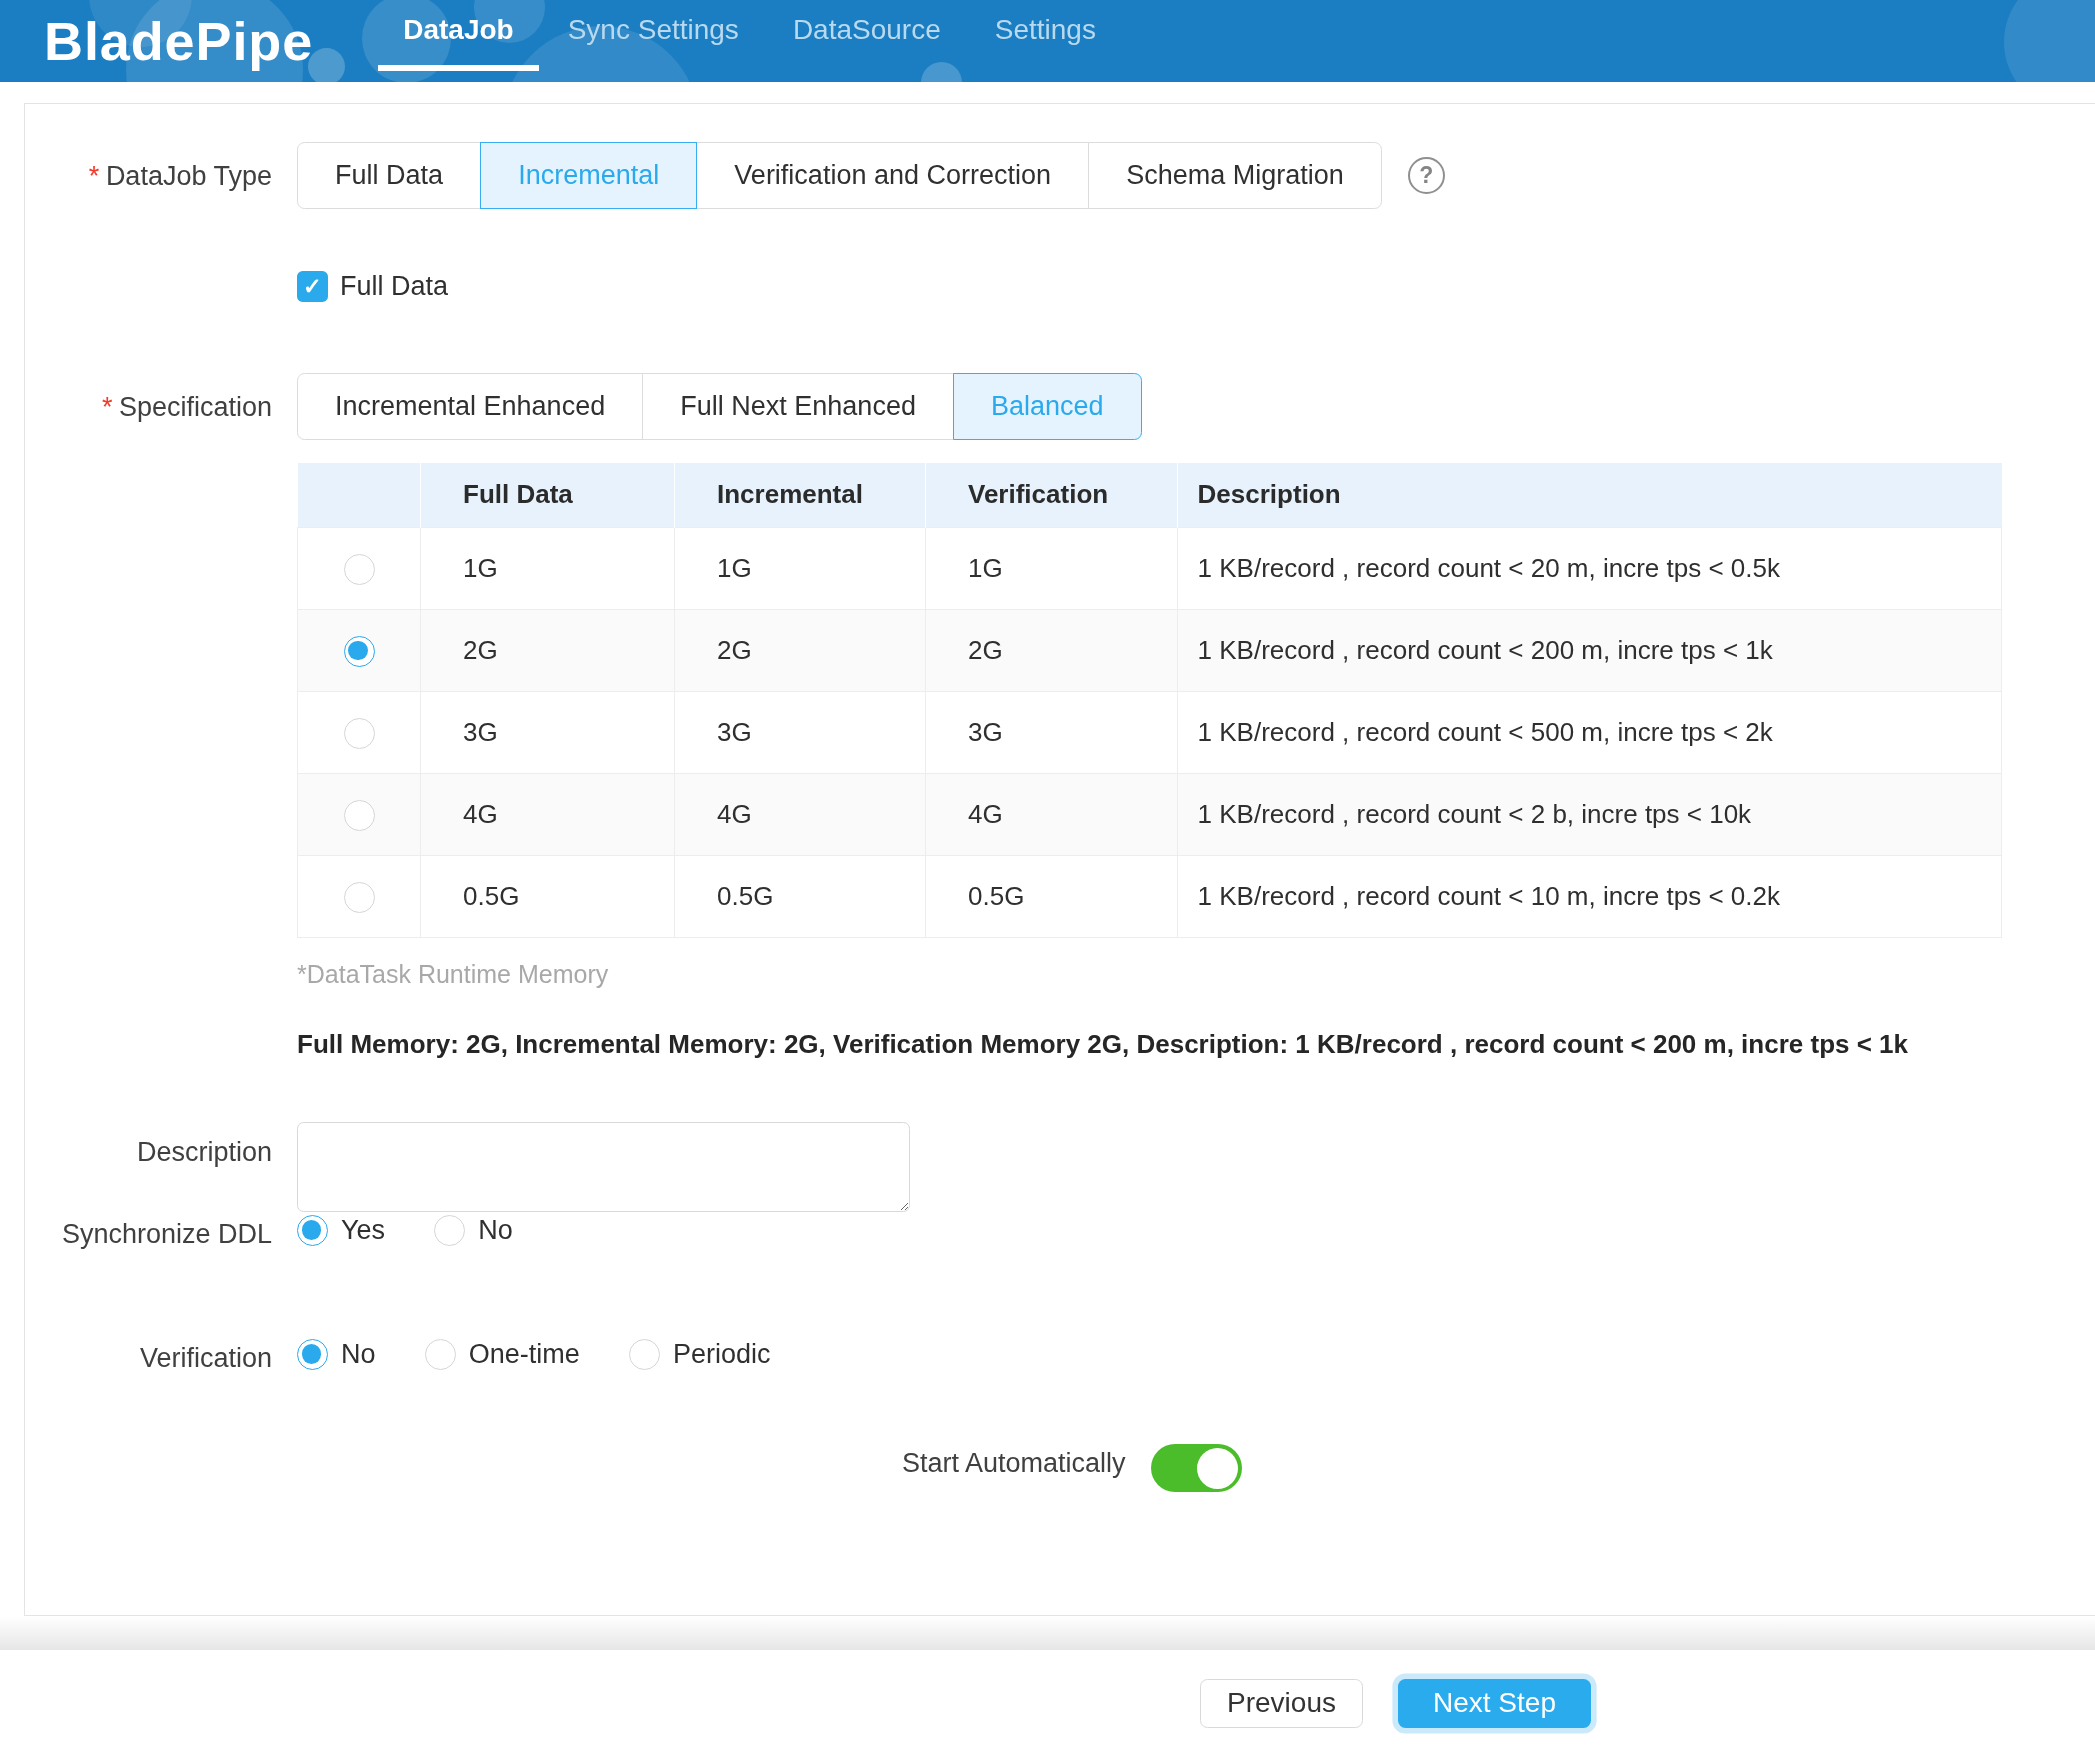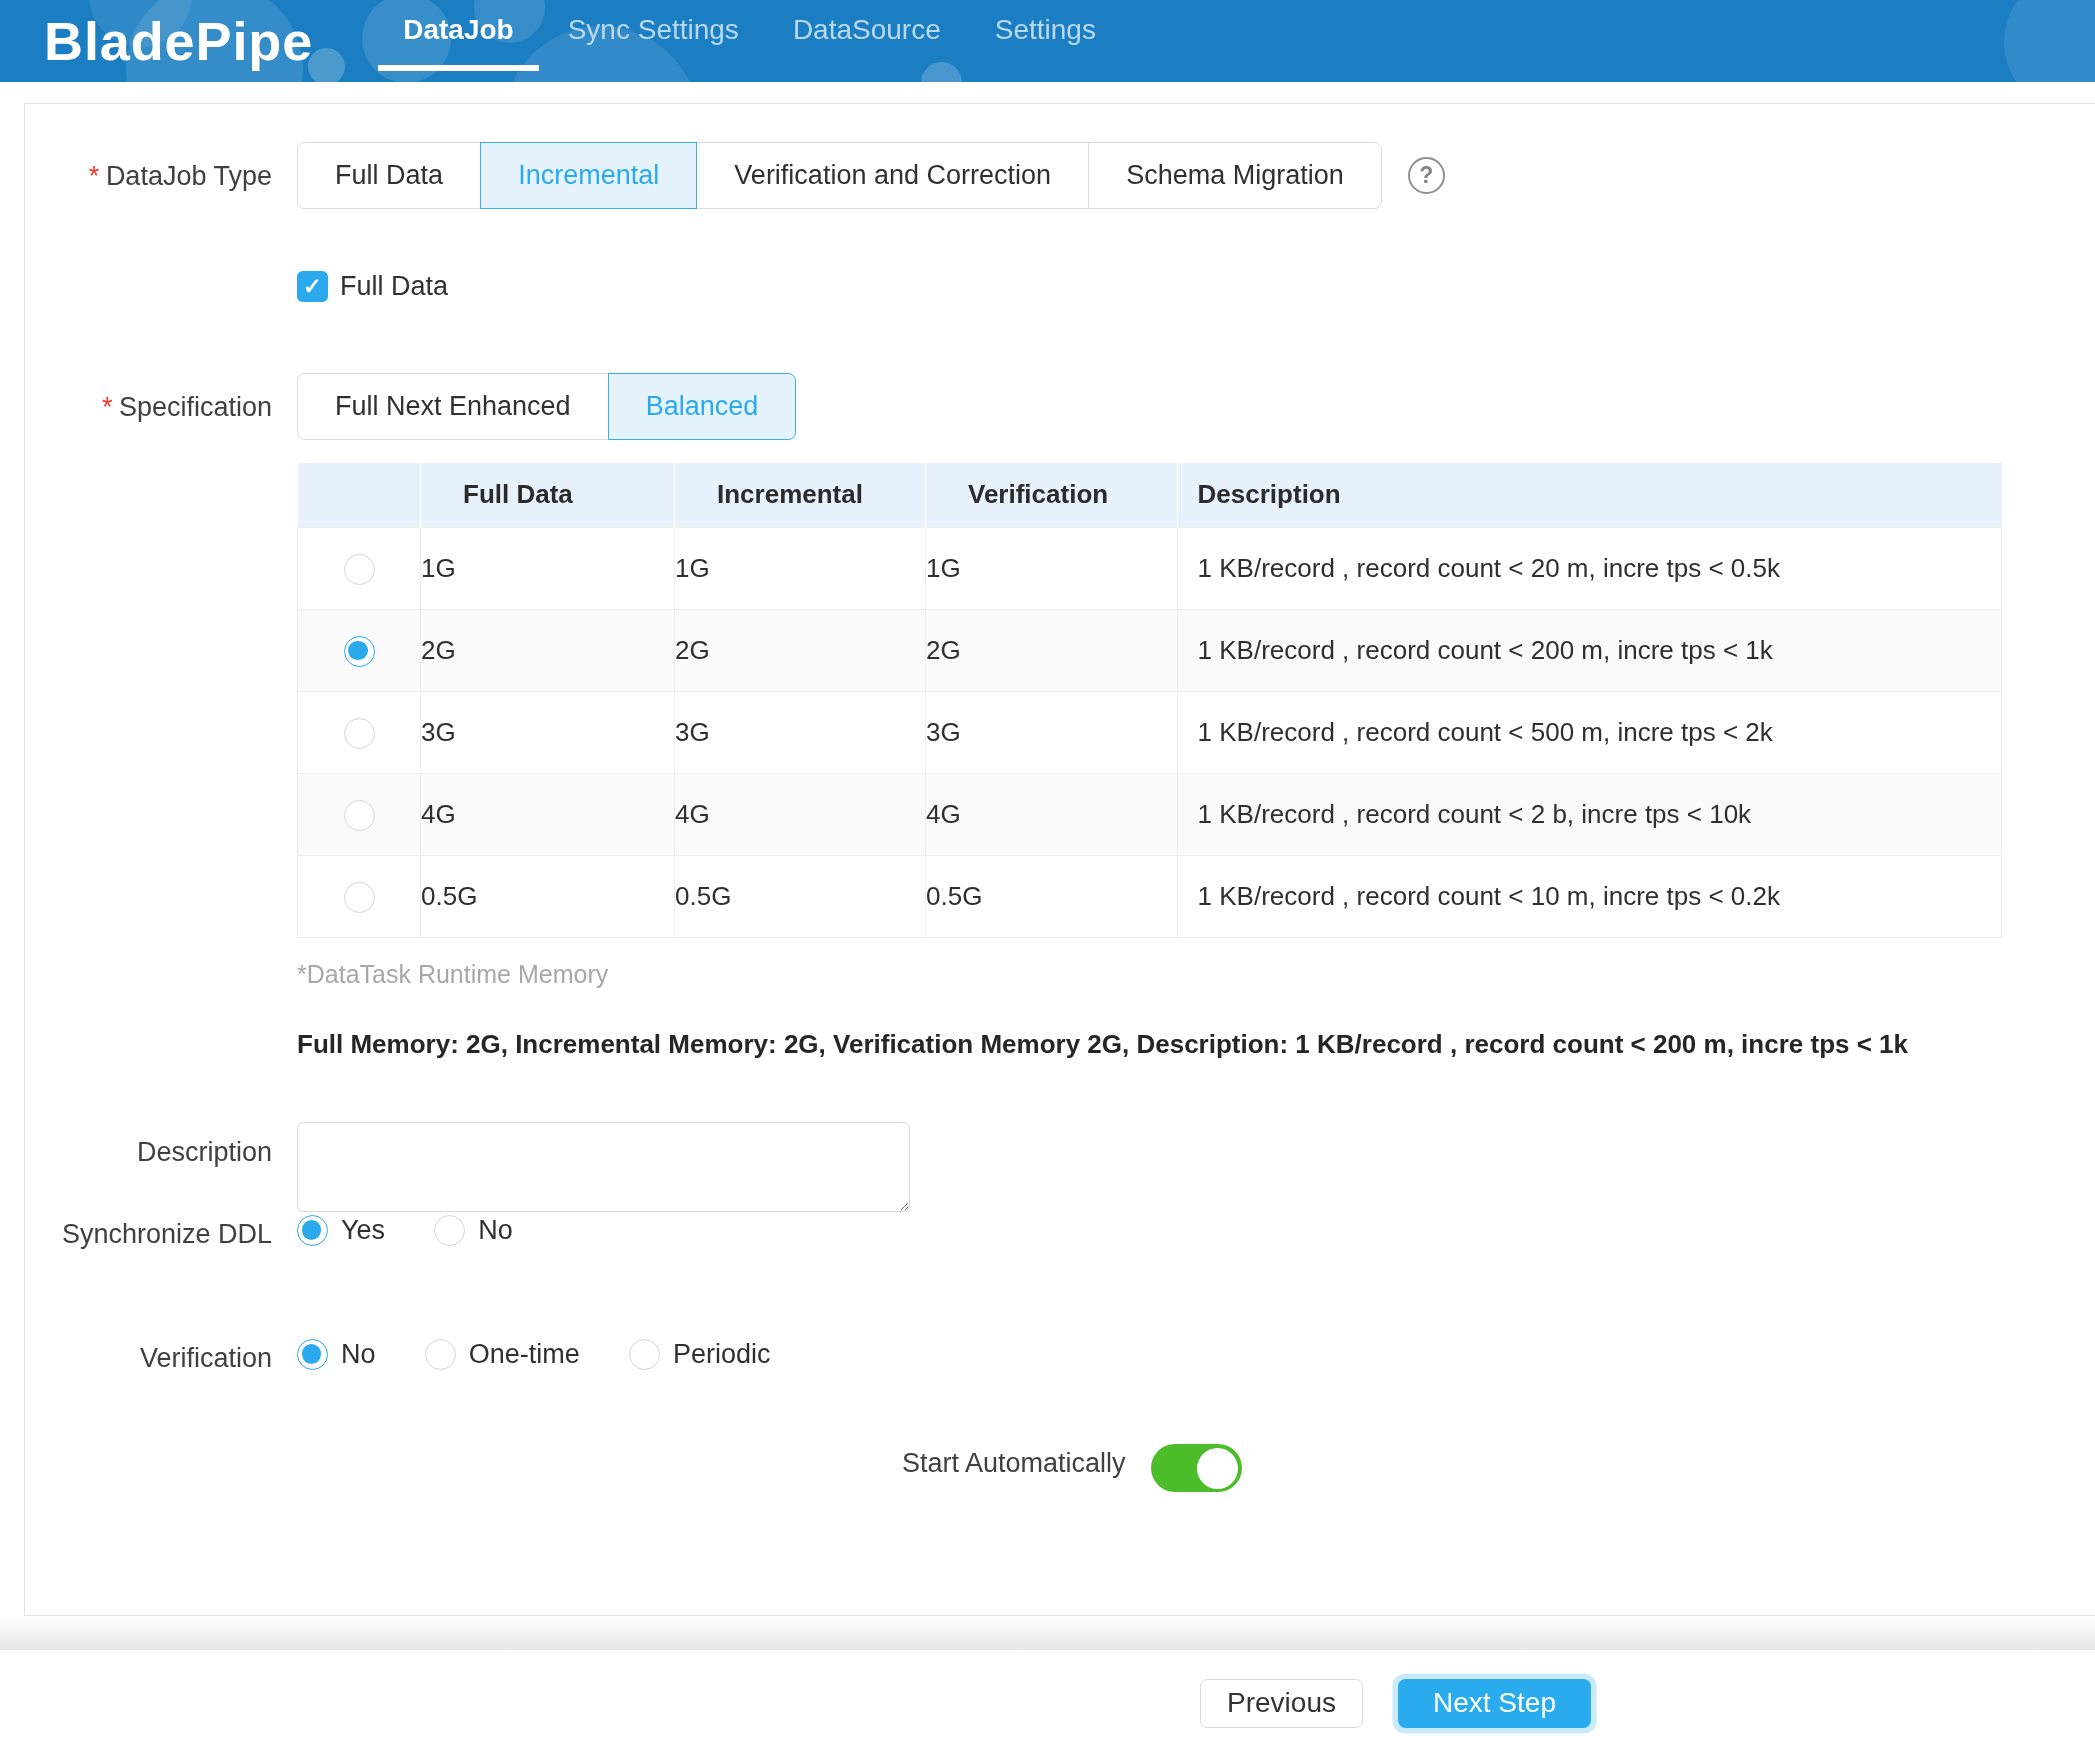--- a/index.html
+++ b/index.html
@@ -66,21 +66,21 @@
   
   .table-wrap { margin:23px 0 0 272px; width:1704px; }
   table { border-collapse:collapse; width:1704px; table-layout:fixed; }
   col.c-radio { width:123px; } col.c-full { width:254px; } col.c-incr { width:251px; }
   col.c-verif { width:252px; } col.c-desc { width:824px; }
   thead th { height:65px; background:#e7f2fc; font-size:26px; font-weight:bold;
     color:#2b2b2b; text-align:left; padding-left:42px; border-right:1.9px solid #fff; }
   thead th.th-desc { padding-left:19.6px; border-right:none; }
   thead th.th-radio { padding-left:0; }
   tbody td { height:82px; border:0.9px solid #ededed; font-size:26px; color:#2f2f2f;
-    background:#fff; }
+    padding-left:42px; background:#fff; }
   tbody td.td-desc { padding-left:19.6px; }
   tbody td.td-radio { padding-left:0; text-align:center; }
   tbody tr.striped td { background:#fafafa; }
 
   
   .radio { display:inline-block; width:31px; height:31px; border-radius:50%;
     border:1.9px solid #d6d6d6; background:#fff; vertical-align:middle; position:relative;
     cursor:pointer; }
   .radio.checked { border-color:#2aa9ec; }
   .radio.checked::after { content:""; position:absolute; left:3.7px; top:3.7px; width:19.6px;
@@ -163,20 +163,21 @@
           </span>
         <span class="cbx-label">Full Data</span>
       </div>
     </div>
   </div>
 
   <div class="form-row spec-row">
     <div class="row-label lbl-type"><span class="req">*</span><span>Specification</span></div>
     <div class="row-control">
       <div class="seg-group">
+        <div class="seg">Incremental Enhanced</div>
         <div class="seg">Full Next Enhanced</div>
         <div class="seg selected">Balanced</div>
       </div>
     </div>
   </div>
 
   <div class="table-wrap">
     <table>
       <colgroup>
           <col class="c-radio">

